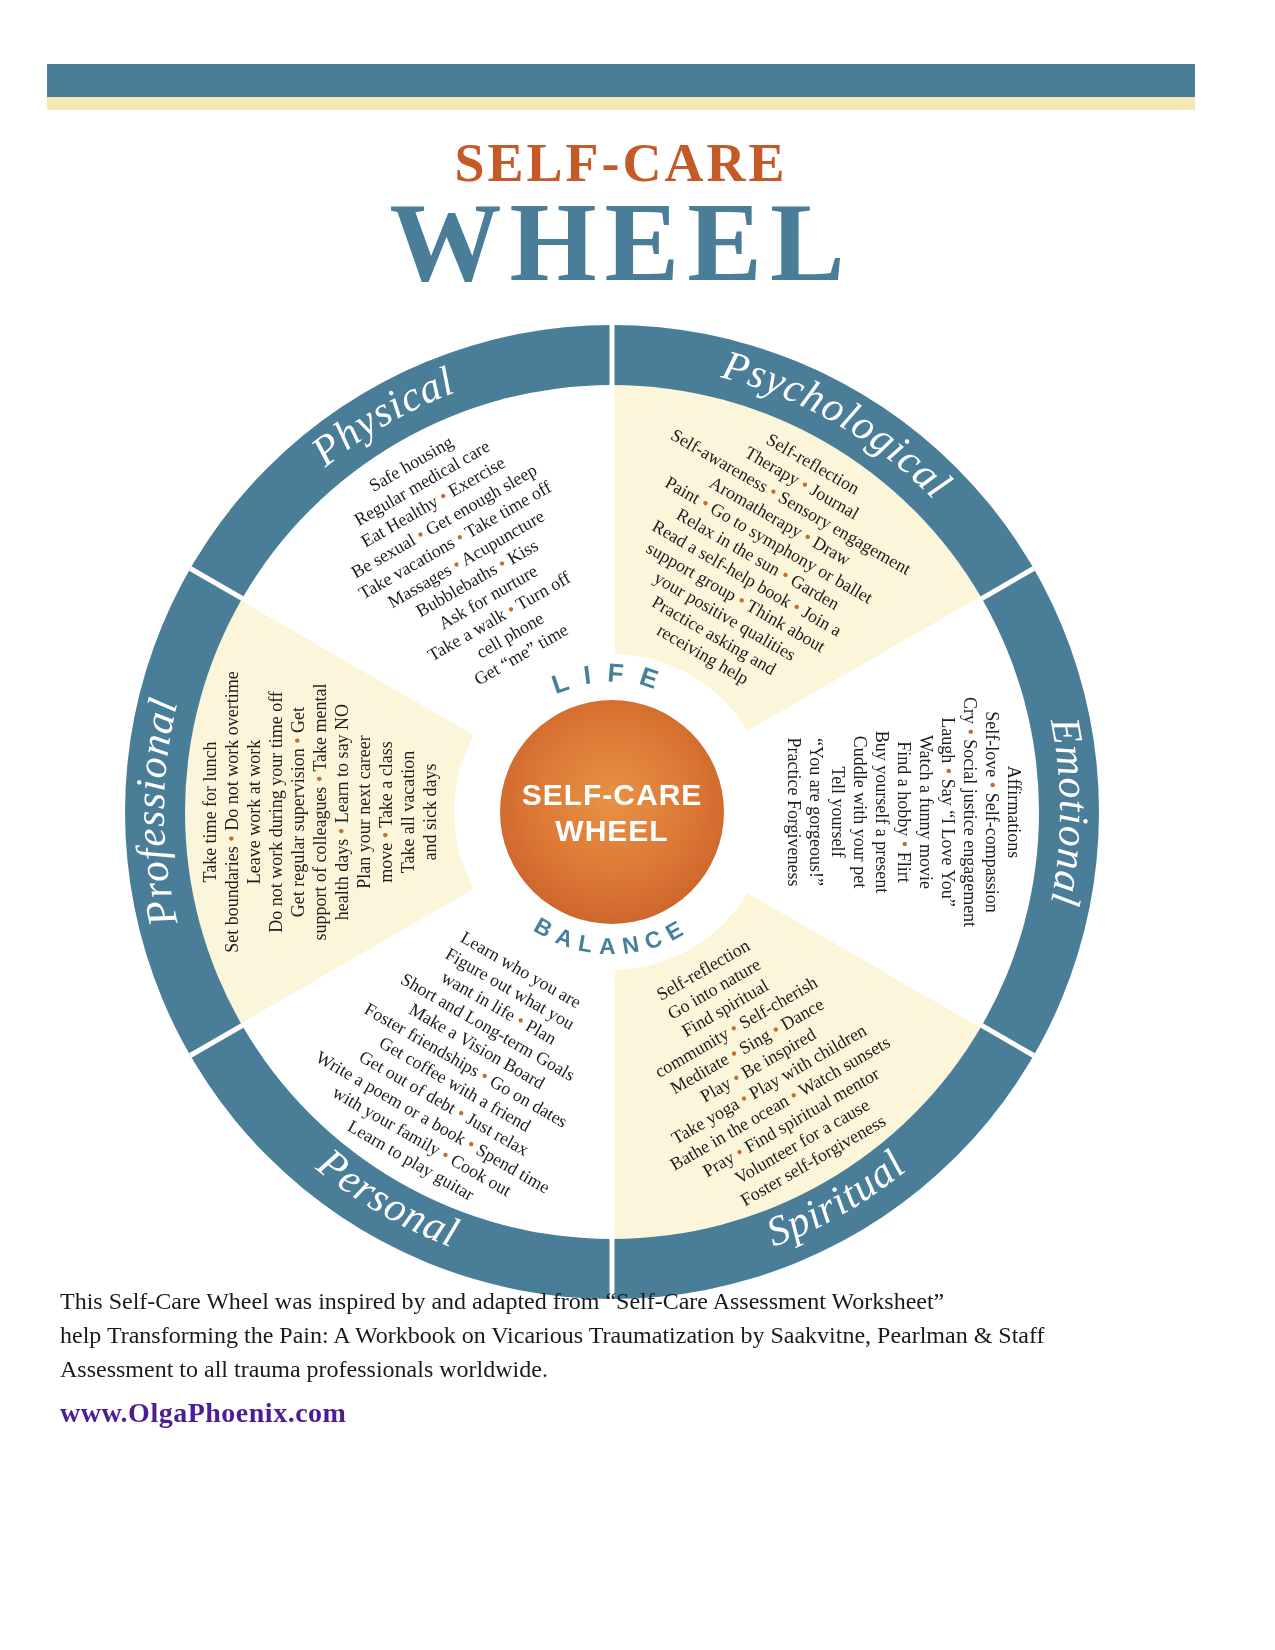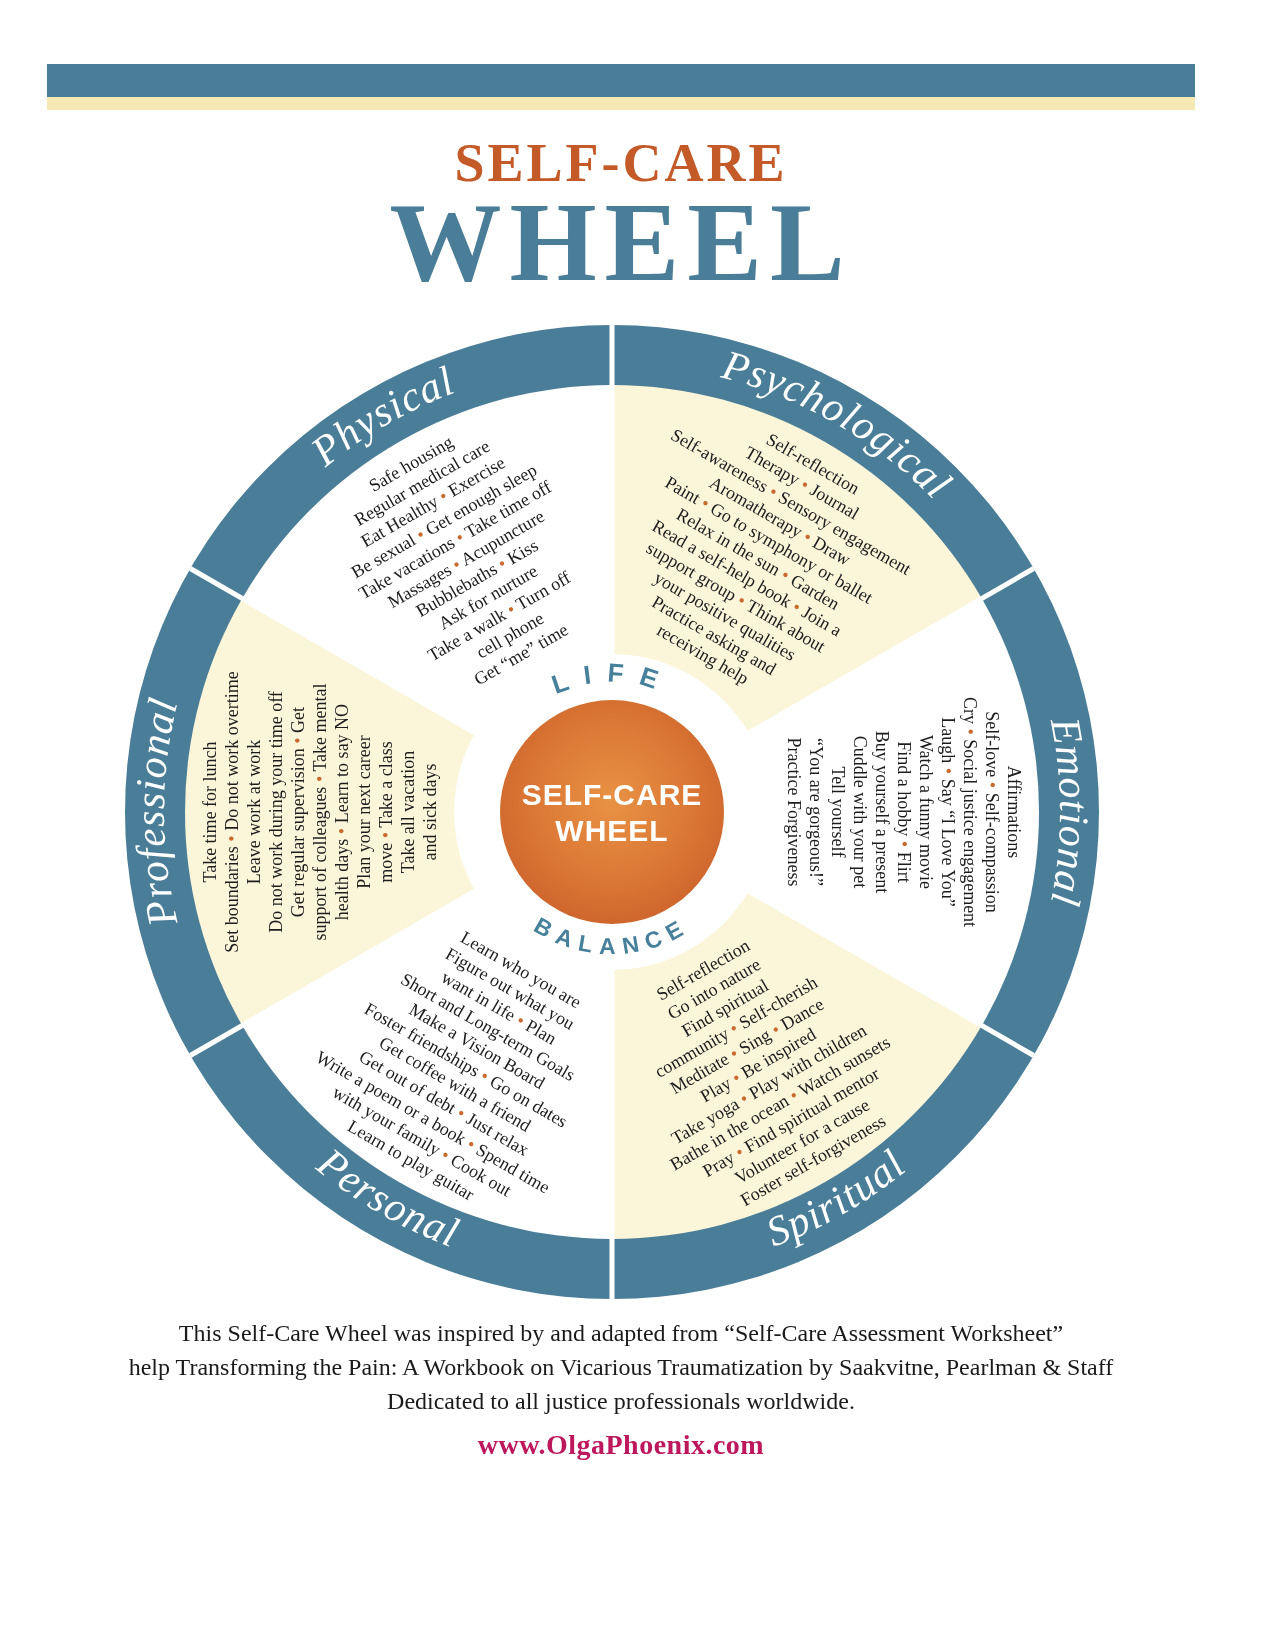--- a/index.html
+++ b/index.html
@@ -47,26 +47,26 @@
   }
   .seg-line { white-space:nowrap; }
   .dot { color:#C96A2E; }
   .rot-physical     { transform:translate(-50%,-50%) rotate(-30deg); }
   .rot-psychological{ transform:translate(-50%,-50%) rotate(30deg); }
   .rot-emotional    { transform:translate(-50%,-50%) rotate(90deg); }
   .rot-spiritual    { transform:translate(-50%,-50%) rotate(-30deg); }
   .rot-personal     { transform:translate(-50%,-50%) rotate(30deg); }
   .rot-professional { transform:translate(-50%,-50%) rotate(-90deg); }
   .footer {
-    position:absolute; left:60px; right:60px; top:1316px; text-align:center;
+    position:absolute; left:60px; right:60px; top:1284px; 
     font-size:24px; line-height:34px; color:#1a1a1a;
   }
   .footer .italic { }
   .footer-url {
-    margin-top:10px; font-size:28px; font-weight:bold; color:#be185d;
+    margin-top:10px; font-size:28px; font-weight:bold; color:#4c1d95;
     letter-spacing:0.5px;
   }
 </style>
 </head>
 <body>
 
 <div class="page">
 
   <div class="header-bar"></div>
   <div class="header-strip"></div>
@@ -203,17 +203,17 @@
         <div class="seg-line">Plan your next career</div>
         <div class="seg-line">move <span class="dot">•</span> Take a class</div>
         <div class="seg-line">Take all vacation</div>
         <div class="seg-line">and sick days</div>
       </div>
   </div>
 
   <div class="footer">
     <div>This Self-Care Wheel was inspired by and adapted from “Self-Care Assessment Worksheet”</div>
     <div><span>help </span><span class="italic">Transforming the Pain: A Workbook on Vicarious Traumatization</span><span> by Saakvitne, Pearlman &amp; Staff</span></div>
-    <div>Dedicated to all justice professionals worldwide.</div>
+    <div>Assessment to all trauma professionals worldwide.</div>
     <div class="footer-url">www.OlgaPhoenix.com</div>
   </div>
 
 </div>
 
 </body></html>

